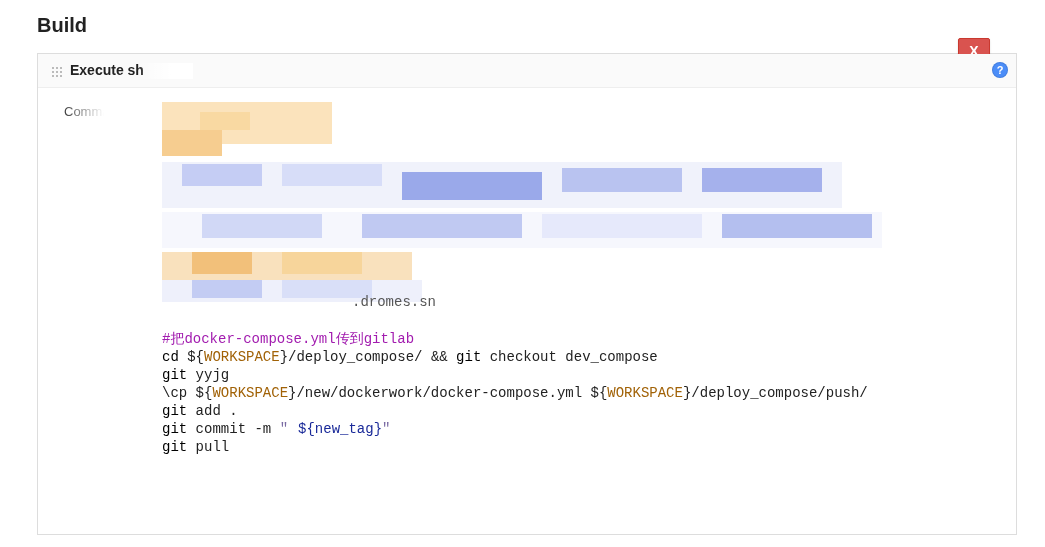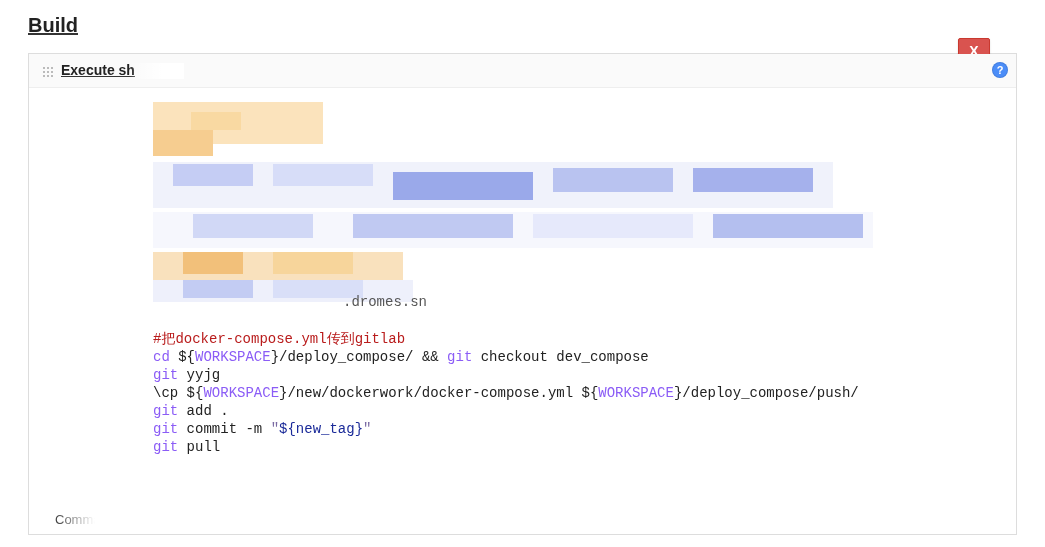--- a/index.html
+++ b/index.html
@@ -4,22 +4,21 @@
 <style>
   body {
     margin: 0;
     padding: 0;
     font-family: Arial, Helvetica, sans-serif;
     background: #fff;
     color: #333;
     width: 1045px;
   }
   .page {
-    padding: 10px 28px 0 28px;
-    text-decoration: underline;
+    padding: 10px 28px 0 37px;
   }
   h1.section-title {
     font-size: 20px;
     font-weight: bold;
     margin: 4px 0 16px 0;
     color: #222;
   }
   .build-panel {
     border: 1px solid #ddd;
     position: relative;
@@ -88,21 +87,20 @@
     font-size: 11px;
     font-weight: bold;
     text-align: center;
     line-height: 16px;
     cursor: pointer;
     box-shadow: inset 0 0 0 1px rgba(0,0,0,0.1);
   }
   .step-body {
     display: flex;
     padding: 14px 12px 0 26px;
-    align-items: flex-end;
   }
   .field-label {
     width: 98px;
     font-size: 13px;
     color: #333;
     padding-top: 2px;
     flex: 0 0 auto;
     height: 20px;
     overflow: hidden;
   }
@@ -141,24 +139,24 @@
   .code-lines {
     position: absolute;
     top: 210px;
     left: 0;
     font-family: Consolas, "Courier New", monospace;
     font-size: 14px;
     line-height: 18px;
     white-space: pre;
     color: #222;
   }
-  .code-lines .comment { color: #b91c1c; }
-  .code-lines .cmd { color: #8b5cf6; font-weight: 500; }
-  .code-lines .var { color: #8b5cf6; }
-  .code-lines .str { color: #1a2a99; }
+  .code-lines .comment { color: #a21caf; }
+  .code-lines .cmd { color: #000000; font-weight: 500; }
+  .code-lines .var { color: #a16207; }
+  .code-lines .str { color: #1a2a99; margin-left: 10px; }
   .code-lines .flag { color: #7a6aa3; }
   .code-lines .plain { color: #222; }
   .leftover-snippet {
     position: absolute;
     top: 192px;
     left: 190px;
     font-family: Consolas, "Courier New", monospace;
     font-size: 14px;
     color: #555;
   }

